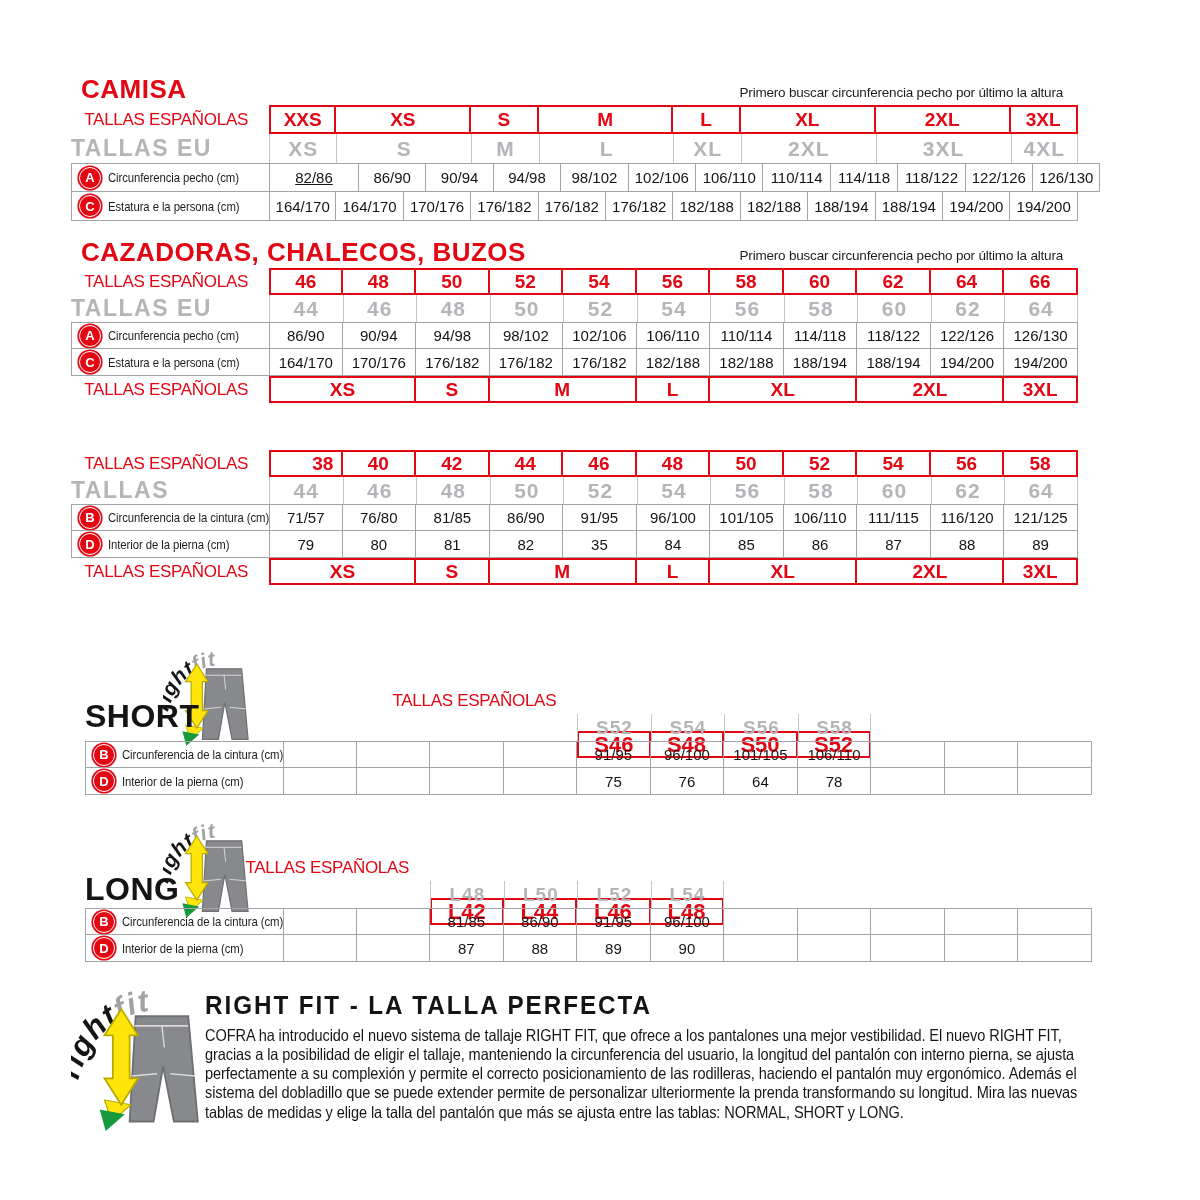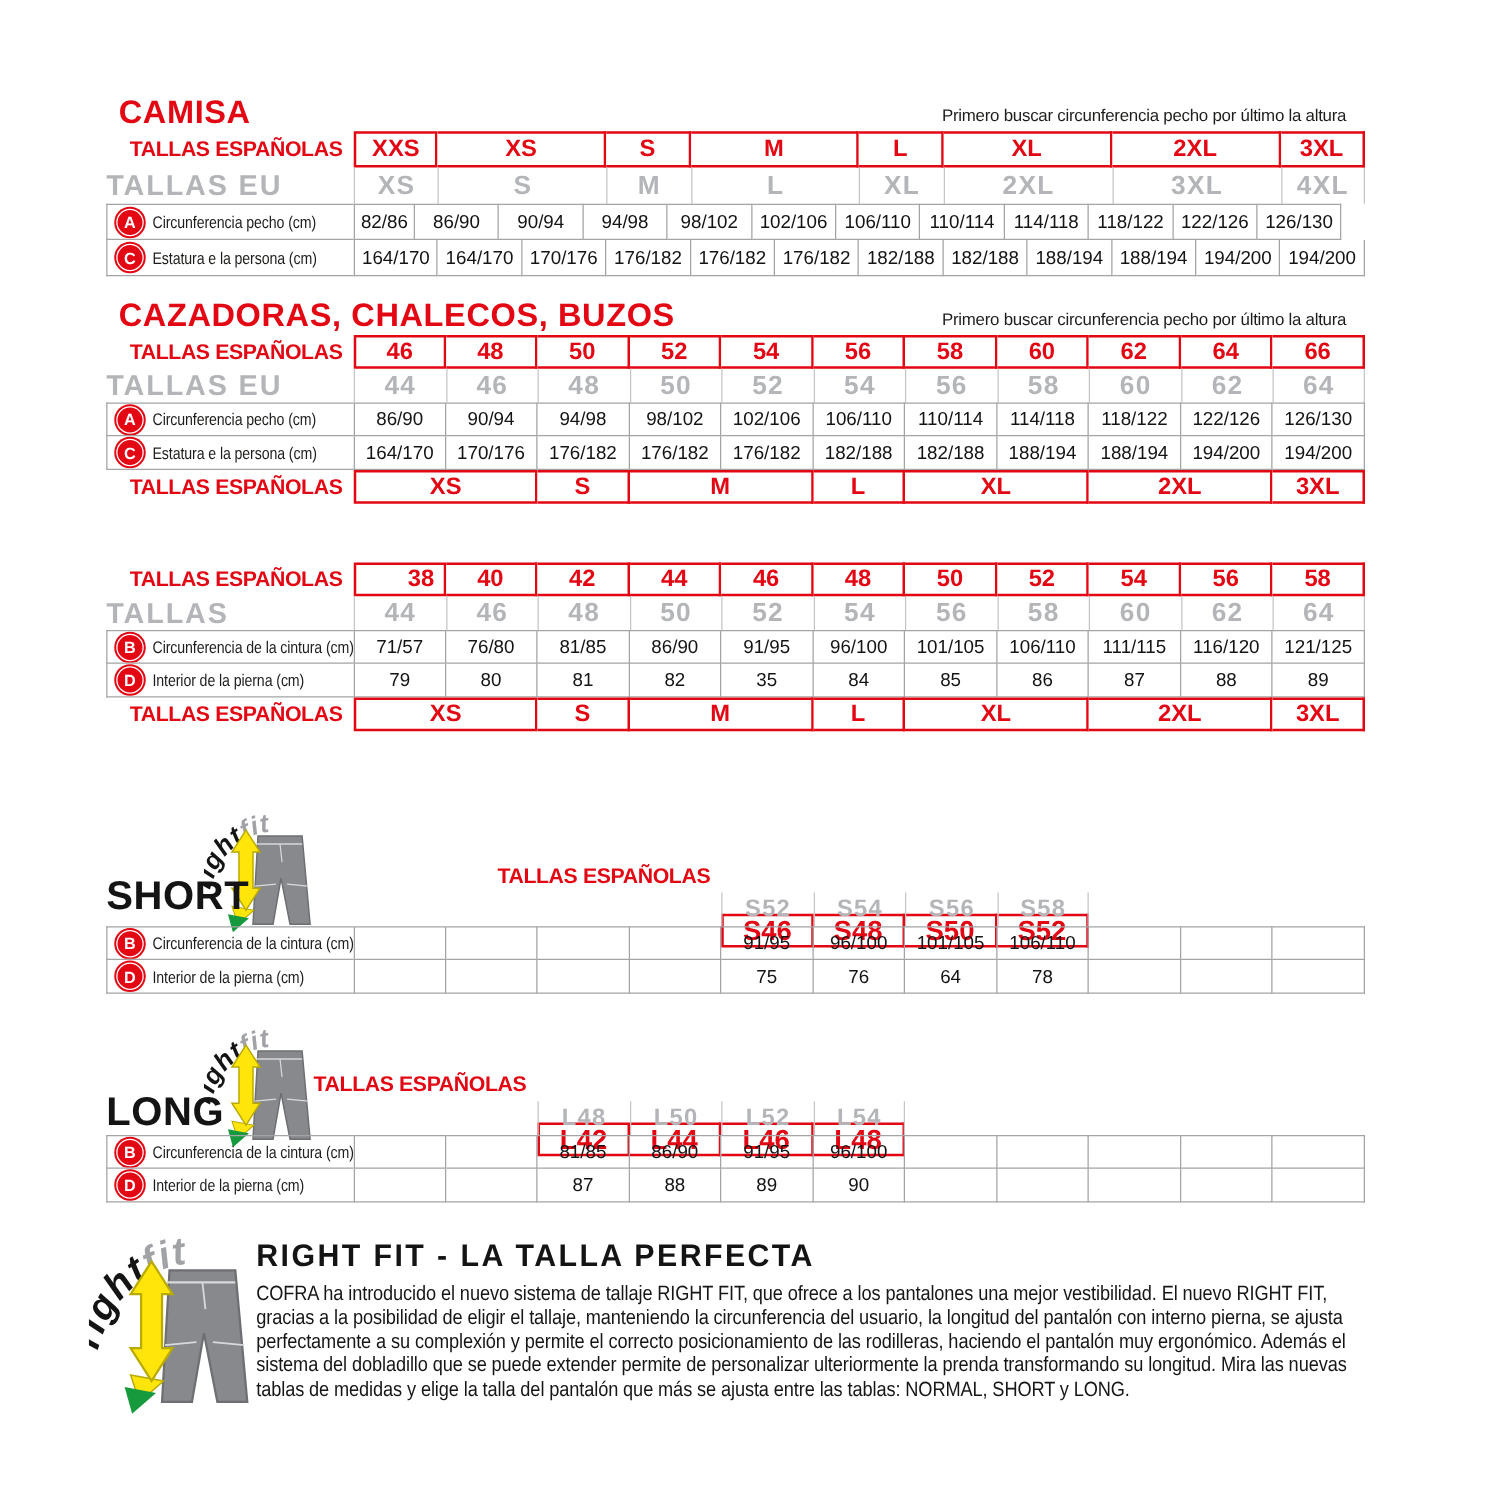--- a/index.html
+++ b/index.html
@@ -5,31 +5,31 @@
   :root{
     --red:#e30613;
     --gtx:#b3b5b8;
     --bd:#a2a4a6;
     --eubd:#c4c5c7;
     --ink:#1d1d1b;
   }
   html,body{margin:0;padding:0;background:#fff;}
   body{font-family:"Liberation Sans", sans-serif;color:var(--ink);}
   .page{position:relative;width:1200px;height:1200px;background:#fff;overflow:hidden;}
-  .sec{position:absolute;left:85px;width:1007px;}
+  .sec{position:absolute;left:71px;width:1007px;}
 
   
   .t-head{display:flex;justify-content:space-between;align-items:flex-end;height:27px;margin-bottom:3px;padding-left:10px;padding-right:15px;box-sizing:border-box;}
   .t-title{color:var(--red);font-weight:bold;font-size:26px;line-height:1;letter-spacing:0.5px;white-space:nowrap;}
   .t-note{font-size:13.5px;color:var(--ink);padding-bottom:2px;white-space:nowrap;letter-spacing:-0.2px;}
 
   
   .trow{display:flex;}
   .c{box-sizing:border-box;display:flex;align-items:center;justify-content:center;flex:0 0 auto;overflow:hidden;}
-  .red-lab{justify-content:flex-end;padding-right:9px;color:var(--red);font-weight:bold;font-size:17px;letter-spacing:-0.3px;white-space:nowrap;}
+  .red-lab{justify-content:flex-end;padding-right:21px;color:var(--red);font-weight:normal;font-size:17px;letter-spacing:-0.3px;white-space:nowrap;}
   .gray-lab{justify-content:flex-start;color:var(--gtx);font-weight:bold;font-size:23px;letter-spacing:1.5px;white-space:nowrap;}
   .red-box{border:2.5px solid var(--red);color:var(--red);font-weight:bold;font-size:19px;background:#fff;}
   .red-box + .red-box{border-left:0;}
   .rb-sm{font-size:22px;margin-top:44px;}
   .eu{color:var(--gtx);font-weight:bold;font-size:21px;border-left:1.5px solid var(--eubd);letter-spacing:1px;}
   .eu-last{border-right:1.5px solid var(--eubd);}
   .eu-sm{font-size:19px;}
   .rowlab{border:1.2px solid var(--bd);border-right:0;justify-content:flex-start;gap:7px;padding-left:4px;font-size:13.5px;}
   .rl-t{transform:scaleX(0.84);transform-origin:left center;white-space:nowrap;letter-spacing:-0.1px;}
   .val{border:1.2px solid var(--bd);font-size:15px;color:#141414;}
@@ -99,21 +99,21 @@
           <div class="c eu" style="width: 67.4167px; height: 29px;">XL</div>
           <div class="c eu" style="width: 134.833px; height: 29px;">2XL</div>
           <div class="c eu" style="width: 134.833px; height: 29px;">3XL</div>
           <div class="c eu eu-last" style="width: 67.4167px; height: 29px;">4XL</div>
         </div>
         <div class="trow" style="height: 29px;">
           <div class="c rowlab" style="width: 198px; height: 29px;">
             <span class="ic">A</span>
             <span class="rl-t">Circunferencia pecho (cm)</span>
           </div>
-          <div class="c val" style="width: 49px; height: 29px;">82/86</div>
+          <div class="c val" style="width: 90px; height: 29px; text-decoration: underline;">82/86</div>
           <div class="c val" style="width: 67.4167px; height: 29px;">86/90</div>
           <div class="c val" style="width: 67.4167px; height: 29px;">90/94</div>
           <div class="c val" style="width: 67.4167px; height: 29px;">94/98</div>
           <div class="c val" style="width: 67.4167px; height: 29px;">98/102</div>
           <div class="c val" style="width: 67.4167px; height: 29px;">102/106</div>
           <div class="c val" style="width: 67.4167px; height: 29px;">106/110</div>
           <div class="c val" style="width: 67.4167px; height: 29px;">110/114</div>
           <div class="c val" style="width: 67.4167px; height: 29px;">114/118</div>
           <div class="c val" style="width: 67.4167px; height: 29px;">118/122</div>
           <div class="c val" style="width: 67.4167px; height: 29px;">122/126</div>

